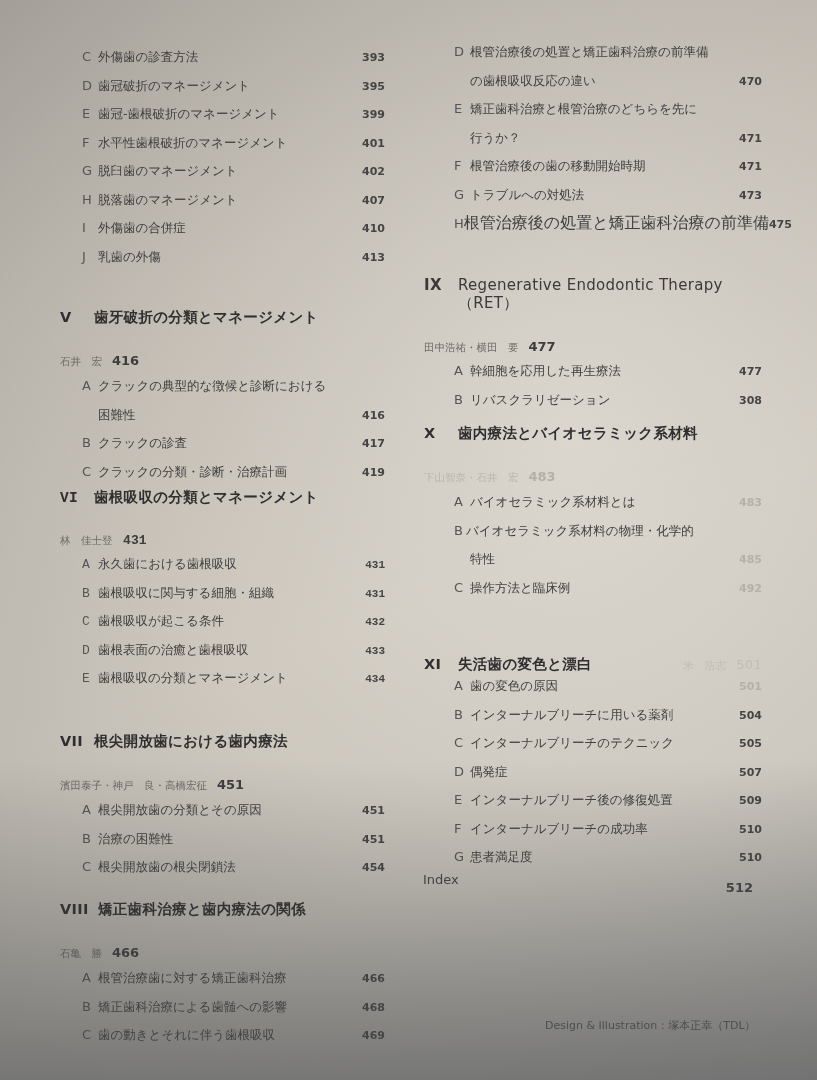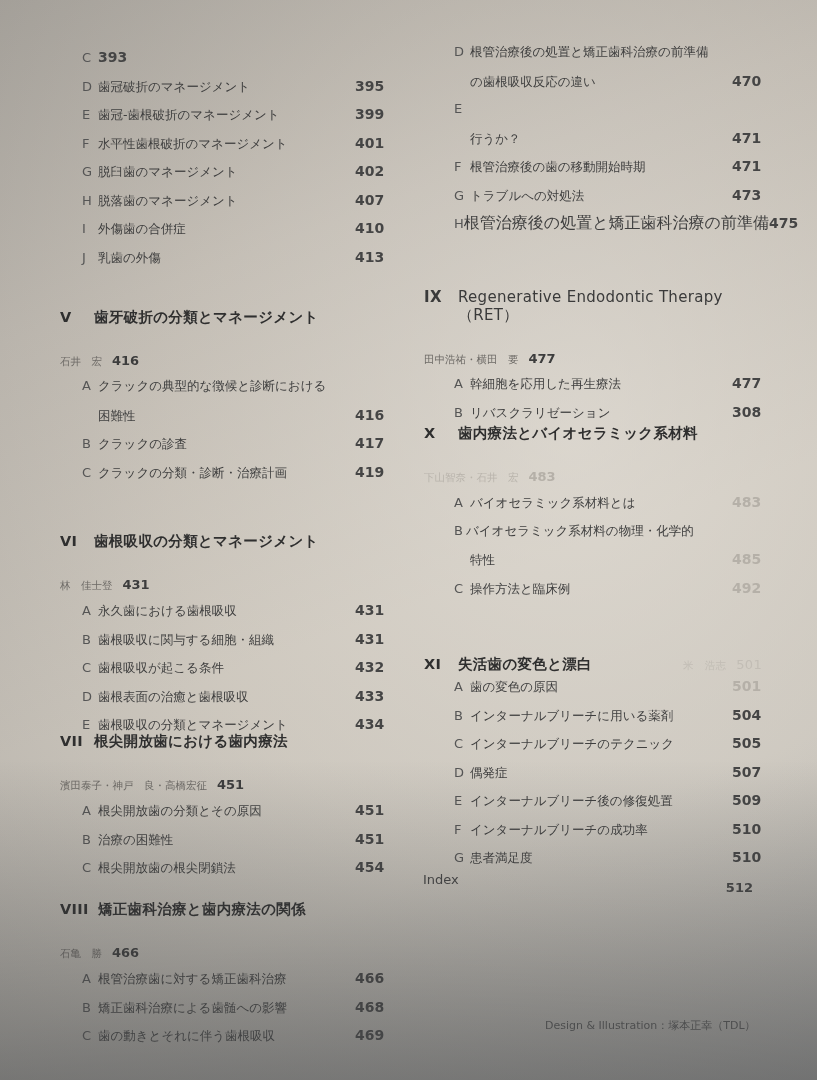--- a/index.html
+++ b/index.html
@@ -33,21 +33,21 @@
     display: flex; justify-content: flex-start; align-items: baseline;
     font-size: 10.5px; color: #6d6a66; margin-top: 26px;
   }
   .author .pg { font-size: 13px; font-weight: bold; color: #3d3d3d; margin-left: 10px; width: 24px; text-align: right; }
   .item {
     display: flex; align-items: baseline;
     font-size: 12.5px; color: #3f3f3f; height: 28.5px; line-height: 28.5px;
   }
   .item .let { display: inline-block; width: 16px; font-size: 13px; color: #555; }
   .item .txt { flex: 1; }
-  .item .pg { width: 30px; font-size: 14px; font-weight: bold; color: #454545; }
+  .item .pg { width: 30px; text-align: right; font-size: 11px; font-weight: bold; color: #454545; }
   .item.cont .txt { padding-left: 16px; }
   .faded .pg, .faded.pg { color: #b5b0a8 !important; }
   .faded-author { color: #b9b4ac !important; }
   .index {
     position: absolute; left: 423px; top: 872px; width: 330px;
     display: flex; font-size: 13px; color: #444;
   }
   .index .pg { margin-left: auto; font-weight: bold; margin-top: 8px; }
   .credit {
     position: absolute; left: 545px; top: 1018px;
@@ -57,20 +57,21 @@
 </head>
 <body>
 
 <div class="page"></div>
 
 <div class="col col-left">
 
   <div style="position:absolute; top:43px; left:22px; width:303px;">
     <div class="item">
         <span class="let">C</span>
+        <span class="txt">外傷歯の診査方法</span>
         <span class="pg">393</span>
       </div>
     <div class="item">
         <span class="let">D</span>
         <span class="txt">歯冠破折のマネージメント</span>
         <span class="pg">395</span>
       </div>
     <div class="item">
         <span class="let">E</span>
         <span class="txt">歯冠-歯根破折のマネージメント</span>
@@ -129,21 +130,21 @@
           <span class="pg">417</span>
         </div>
       <div class="item">
           <span class="let">C</span>
           <span class="txt">クラックの分類・診断・治療計画</span>
           <span class="pg">419</span>
         </div>
     </div>
   </div>
 
-  <div class="section" style="position:absolute; top:532px; left:0; width:325px;">
+  <div class="section" style="position:absolute; top:488px; left:0; width:325px;font-family:Liberation Mono, monospace;">
     <div class="sec-title">
         <span class="num">VI</span>
         <span>歯根吸収の分類とマネージメント</span>
       </div>
     <div class="author">
         <span>林　佳士登</span>
         <span class="pg">431</span>
       </div>
     <div style="margin-left:22px; margin-top:3px;">
       <div class="item">
@@ -237,20 +238,21 @@
         <span class="let">D</span>
         <span class="txt">根管治療後の処置と矯正歯科治療の前準備</span>
         <span class="pg"></span>
       </div>
     <div class="item cont">
         <span class="txt">の歯根吸収反応の違い</span>
         <span class="pg">470</span>
       </div>
     <div class="item">
         <span class="let">E</span>
+        <span class="txt">矯正歯科治療と根管治療のどちらを先に</span>
         <span class="pg"></span>
       </div>
     <div class="item cont">
         <span class="txt">行うか？</span>
         <span class="pg">471</span>
       </div>
     <div class="item">
         <span class="let">F</span>
         <span class="txt">根管治療後の歯の移動開始時期</span>
         <span class="pg">471</span>
@@ -260,21 +262,21 @@
         <span class="txt">トラブルへの対処法</span>
         <span class="pg">473</span>
       </div>
     <div class="item">
         <span class="let">H</span>
         <span class="txt" style="font-size:16px;white-space:nowrap">根管治療後の処置と矯正歯科治療の前準備</span>
         <span class="pg">475</span>
       </div>
   </div>
 
-  <div class="section" style="position:absolute; top:288px; left:2px; width:338px;">
+  <div class="section" style="position:absolute; top:276px; left:2px; width:338px;">
     <div class="sec-title" style="font-weight:normal;font-size:15px;color:#3a3a3a">
         <span class="num" style="font-weight:bold">IX</span>
         <span>Regenerative Endodontic Therapy（RET）</span>
       </div>
     <div class="author">
         <span>田中浩祐・横田　要</span>
         <span class="pg">477</span>
       </div>
     <div style="margin-left:30px; margin-top:2px;">
       <div class="item">

